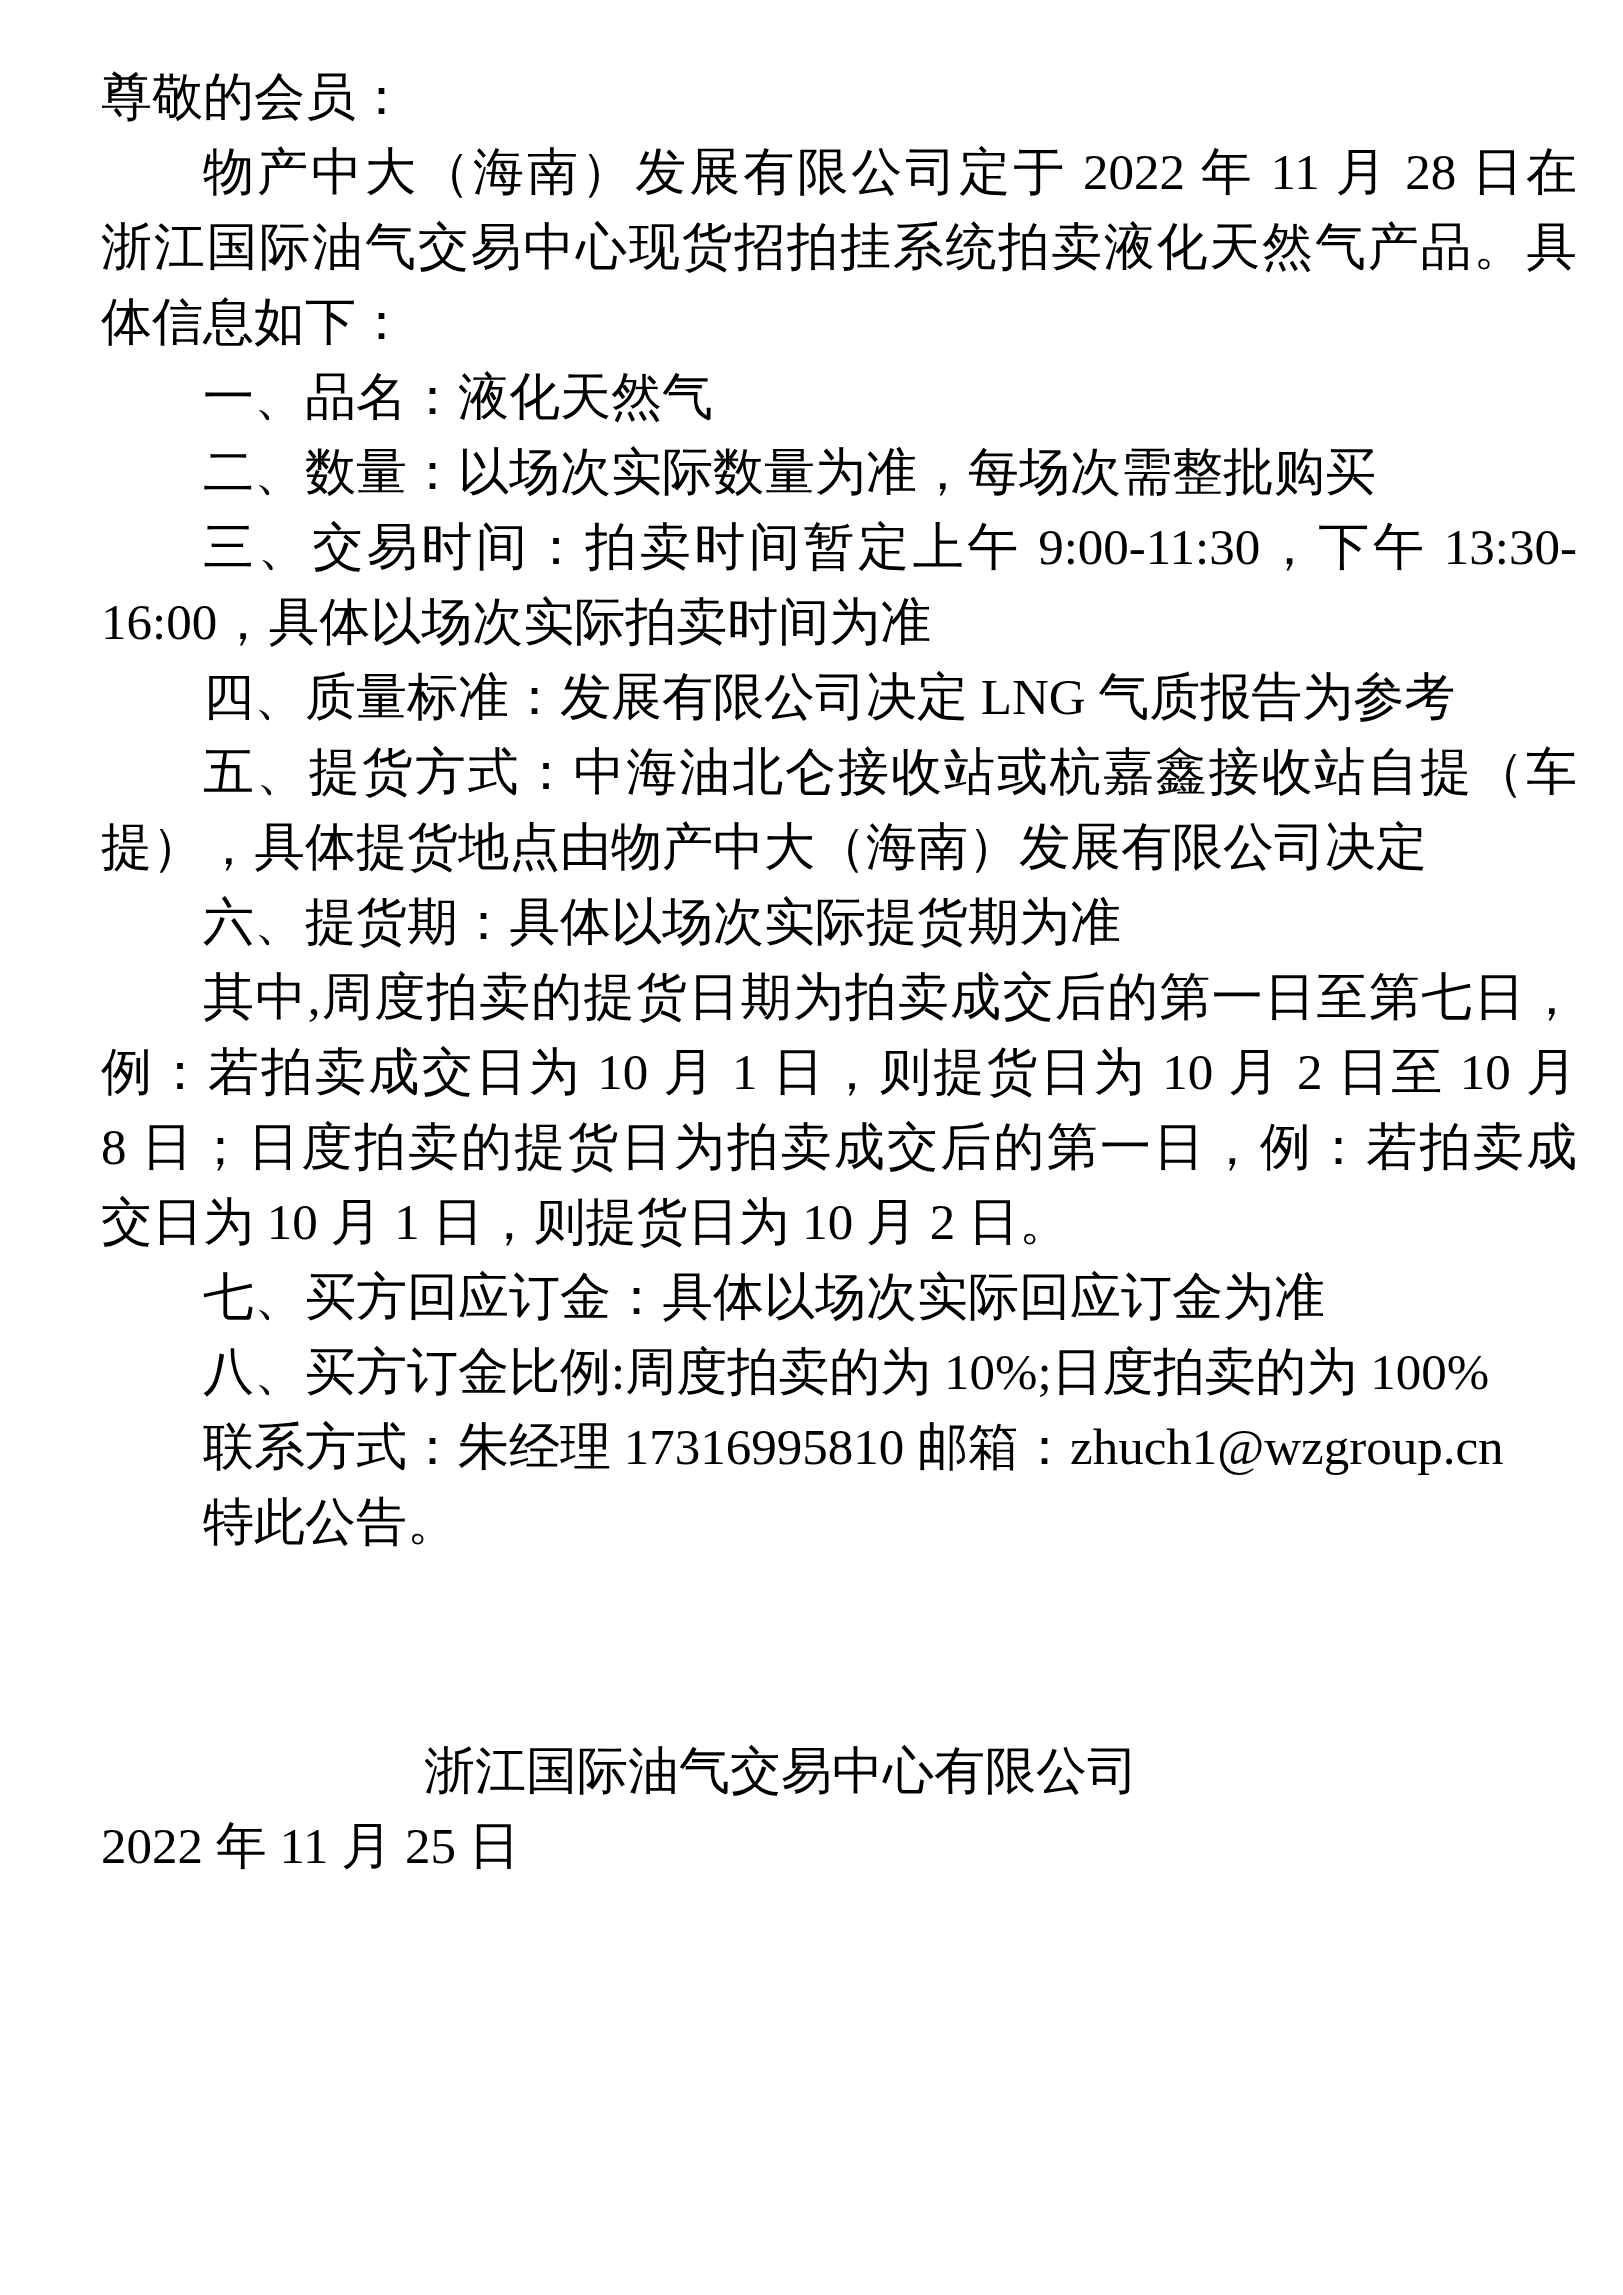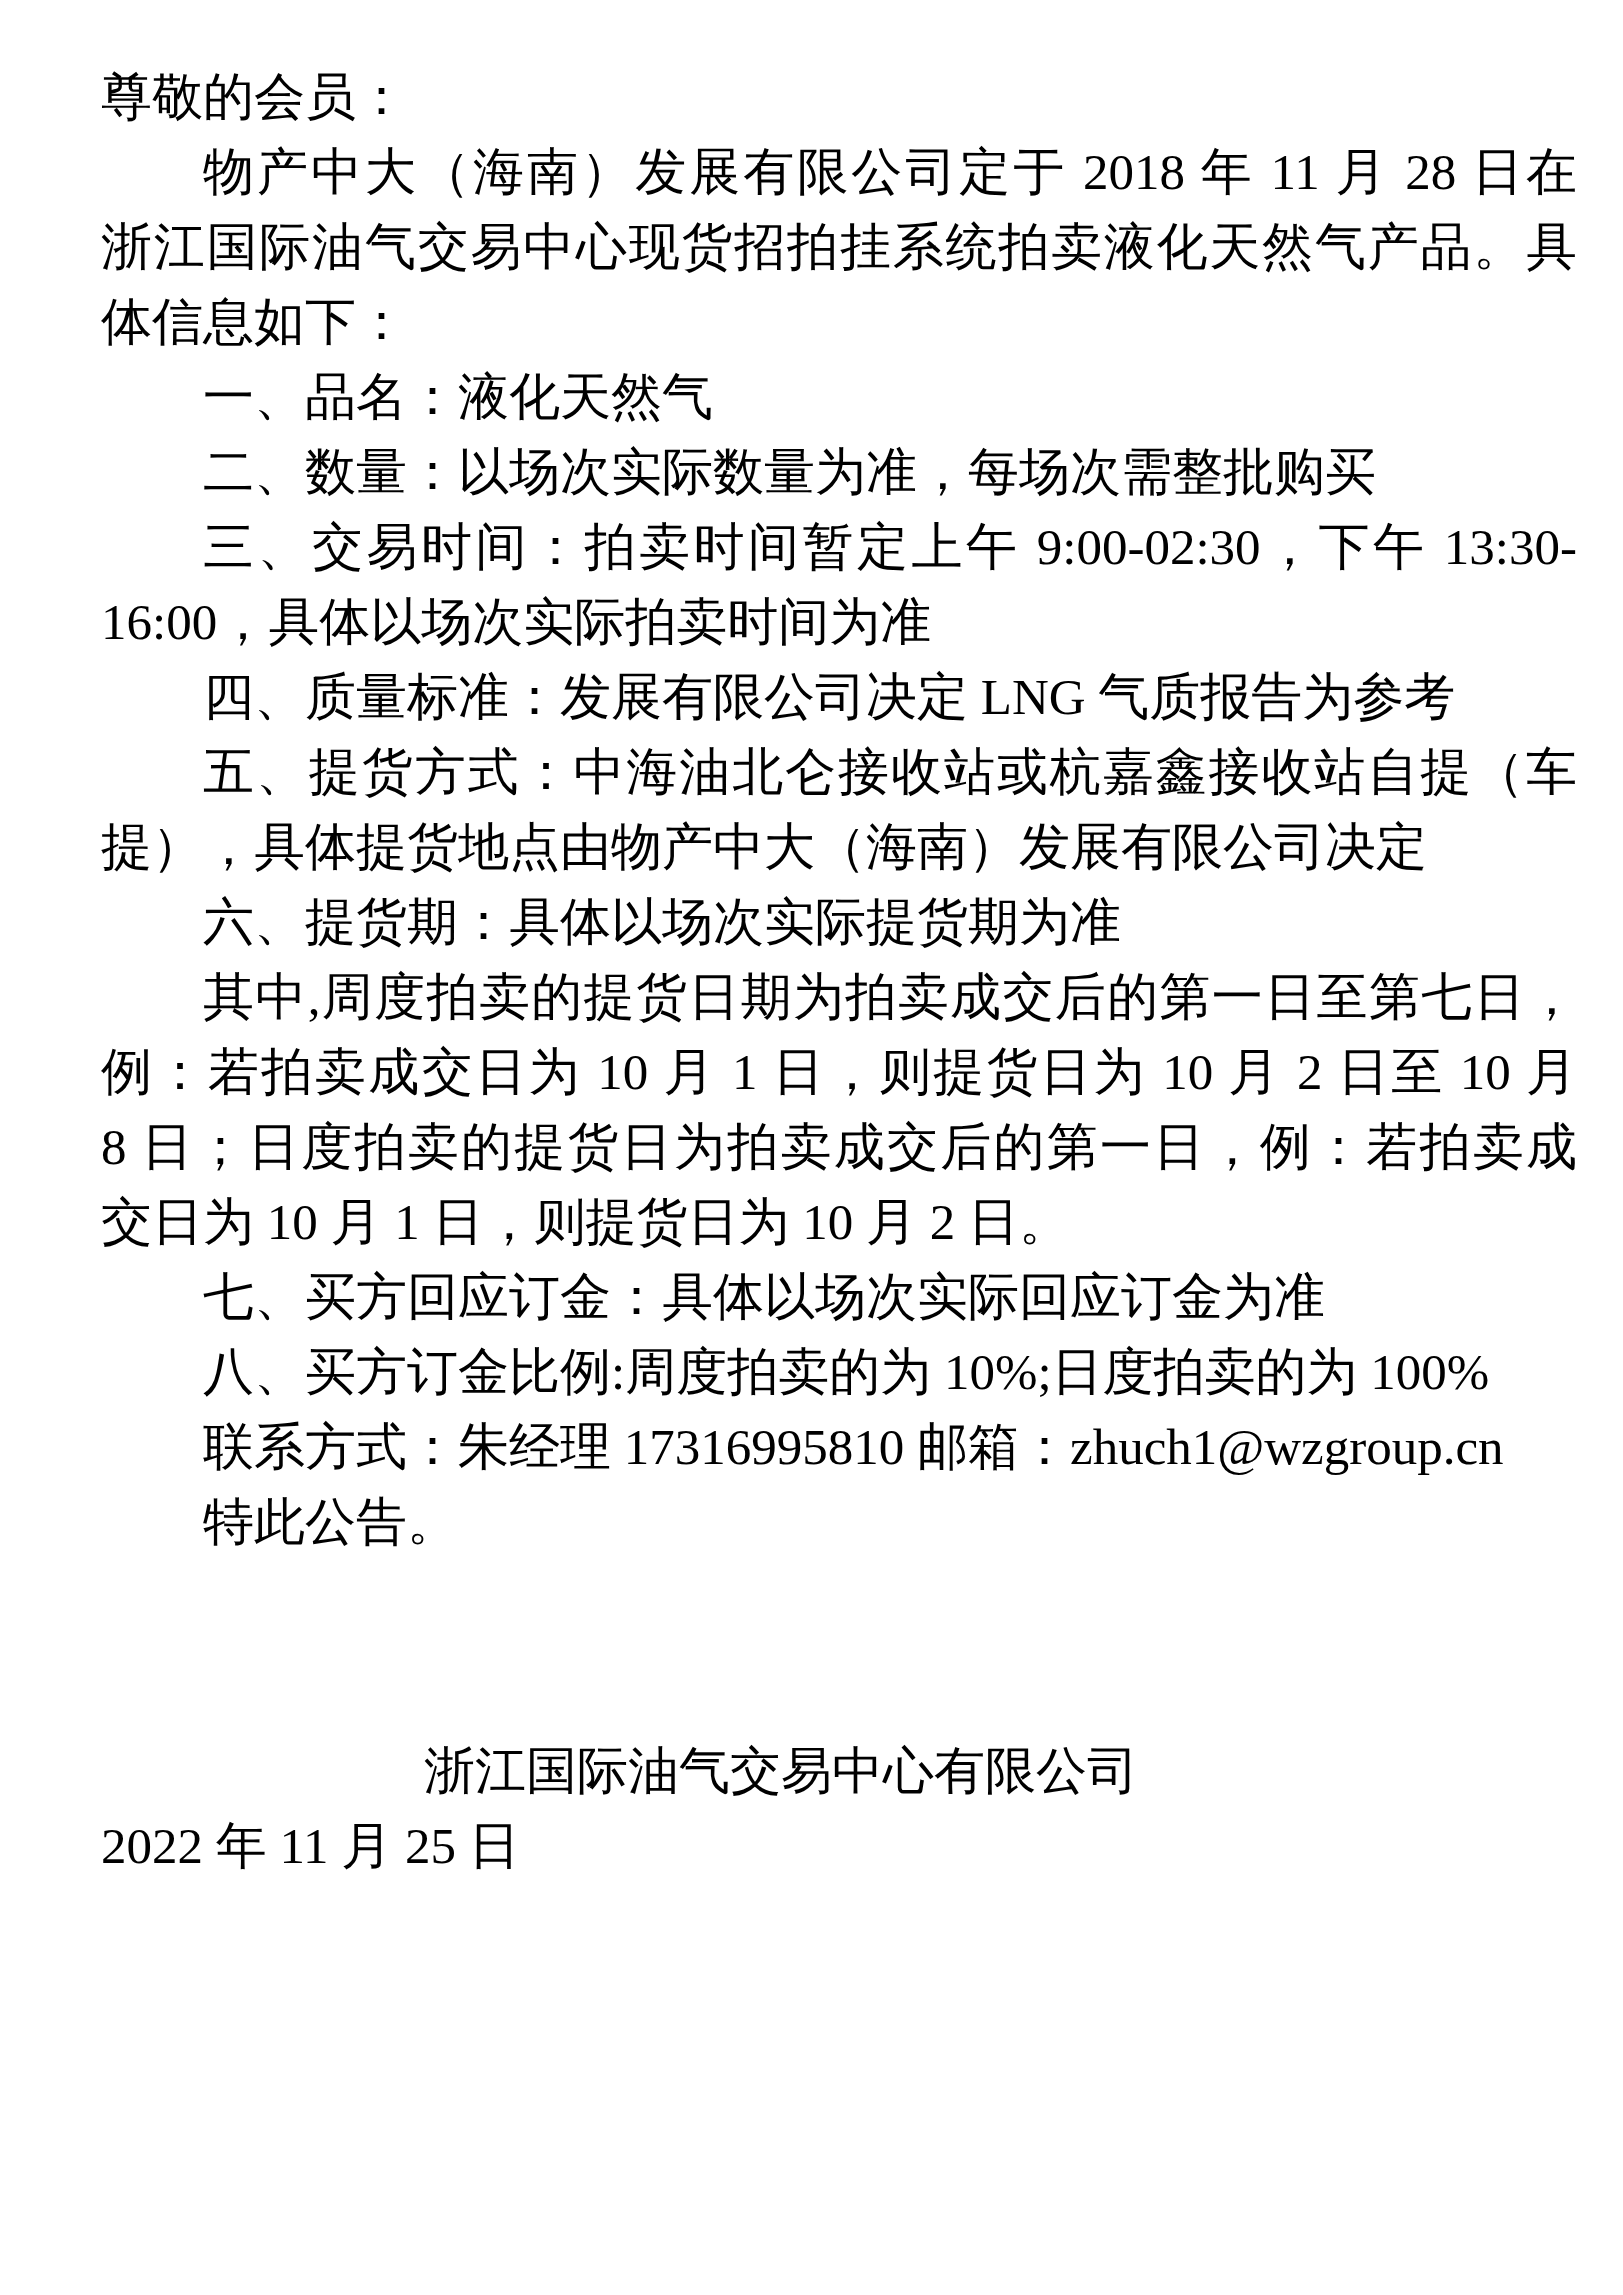--- a/index.html
+++ b/index.html
@@ -42,26 +42,26 @@
     min-height: 75px;
     text-align: left;
     padding-right: 266px;
   }
 </style>
 </head>
 <body>
 
 <div class="page">
   <div class="line">尊敬的会员：</div>
-  <div class="line indent justify">物产中大（海南）发展有限公司定于 2018 年 11 月 28 日在</div>
+  <div class="line indent justify">物产中大（海南）发展有限公司定于 2022 年 11 月 28 日在</div>
   <div class="line justify">浙江国际油气交易中心现货招拍挂系统拍卖液化天然气产品。具</div>
   <div class="line">体信息如下：</div>
   <div class="line indent">一、品名：液化天然气</div>
   <div class="line indent">二、数量：以场次实际数量为准，每场次需整批购买</div>
-  <div class="line indent justify">三、交易时间：拍卖时间暂定上午 9:00-02:30，下午 13:30-</div>
+  <div class="line indent justify">三、交易时间：拍卖时间暂定上午 9:00-11:30，下午 13:30-</div>
   <div class="line">16:00，具体以场次实际拍卖时间为准</div>
   <div class="line indent">四、质量标准：发展有限公司决定 LNG 气质报告为参考</div>
   <div class="line indent justify">五、提货方式：中海油北仑接收站或杭嘉鑫接收站自提（车</div>
   <div class="line">提），具体提货地点由物产中大（海南）发展有限公司决定</div>
   <div class="line indent">六、提货期：具体以场次实际提货期为准</div>
   <div class="line indent justify">其中,周度拍卖的提货日期为拍卖成交后的第一日至第七日，</div>
   <div class="line justify">例：若拍卖成交日为 10 月 1 日，则提货日为 10 月 2 日至 10 月</div>
   <div class="line justify">8 日；日度拍卖的提货日为拍卖成交后的第一日，例：若拍卖成</div>
   <div class="line">交日为 10 月 1 日，则提货日为 10 月 2 日。</div>
   <div class="line indent">七、买方回应订金：具体以场次实际回应订金为准</div>

